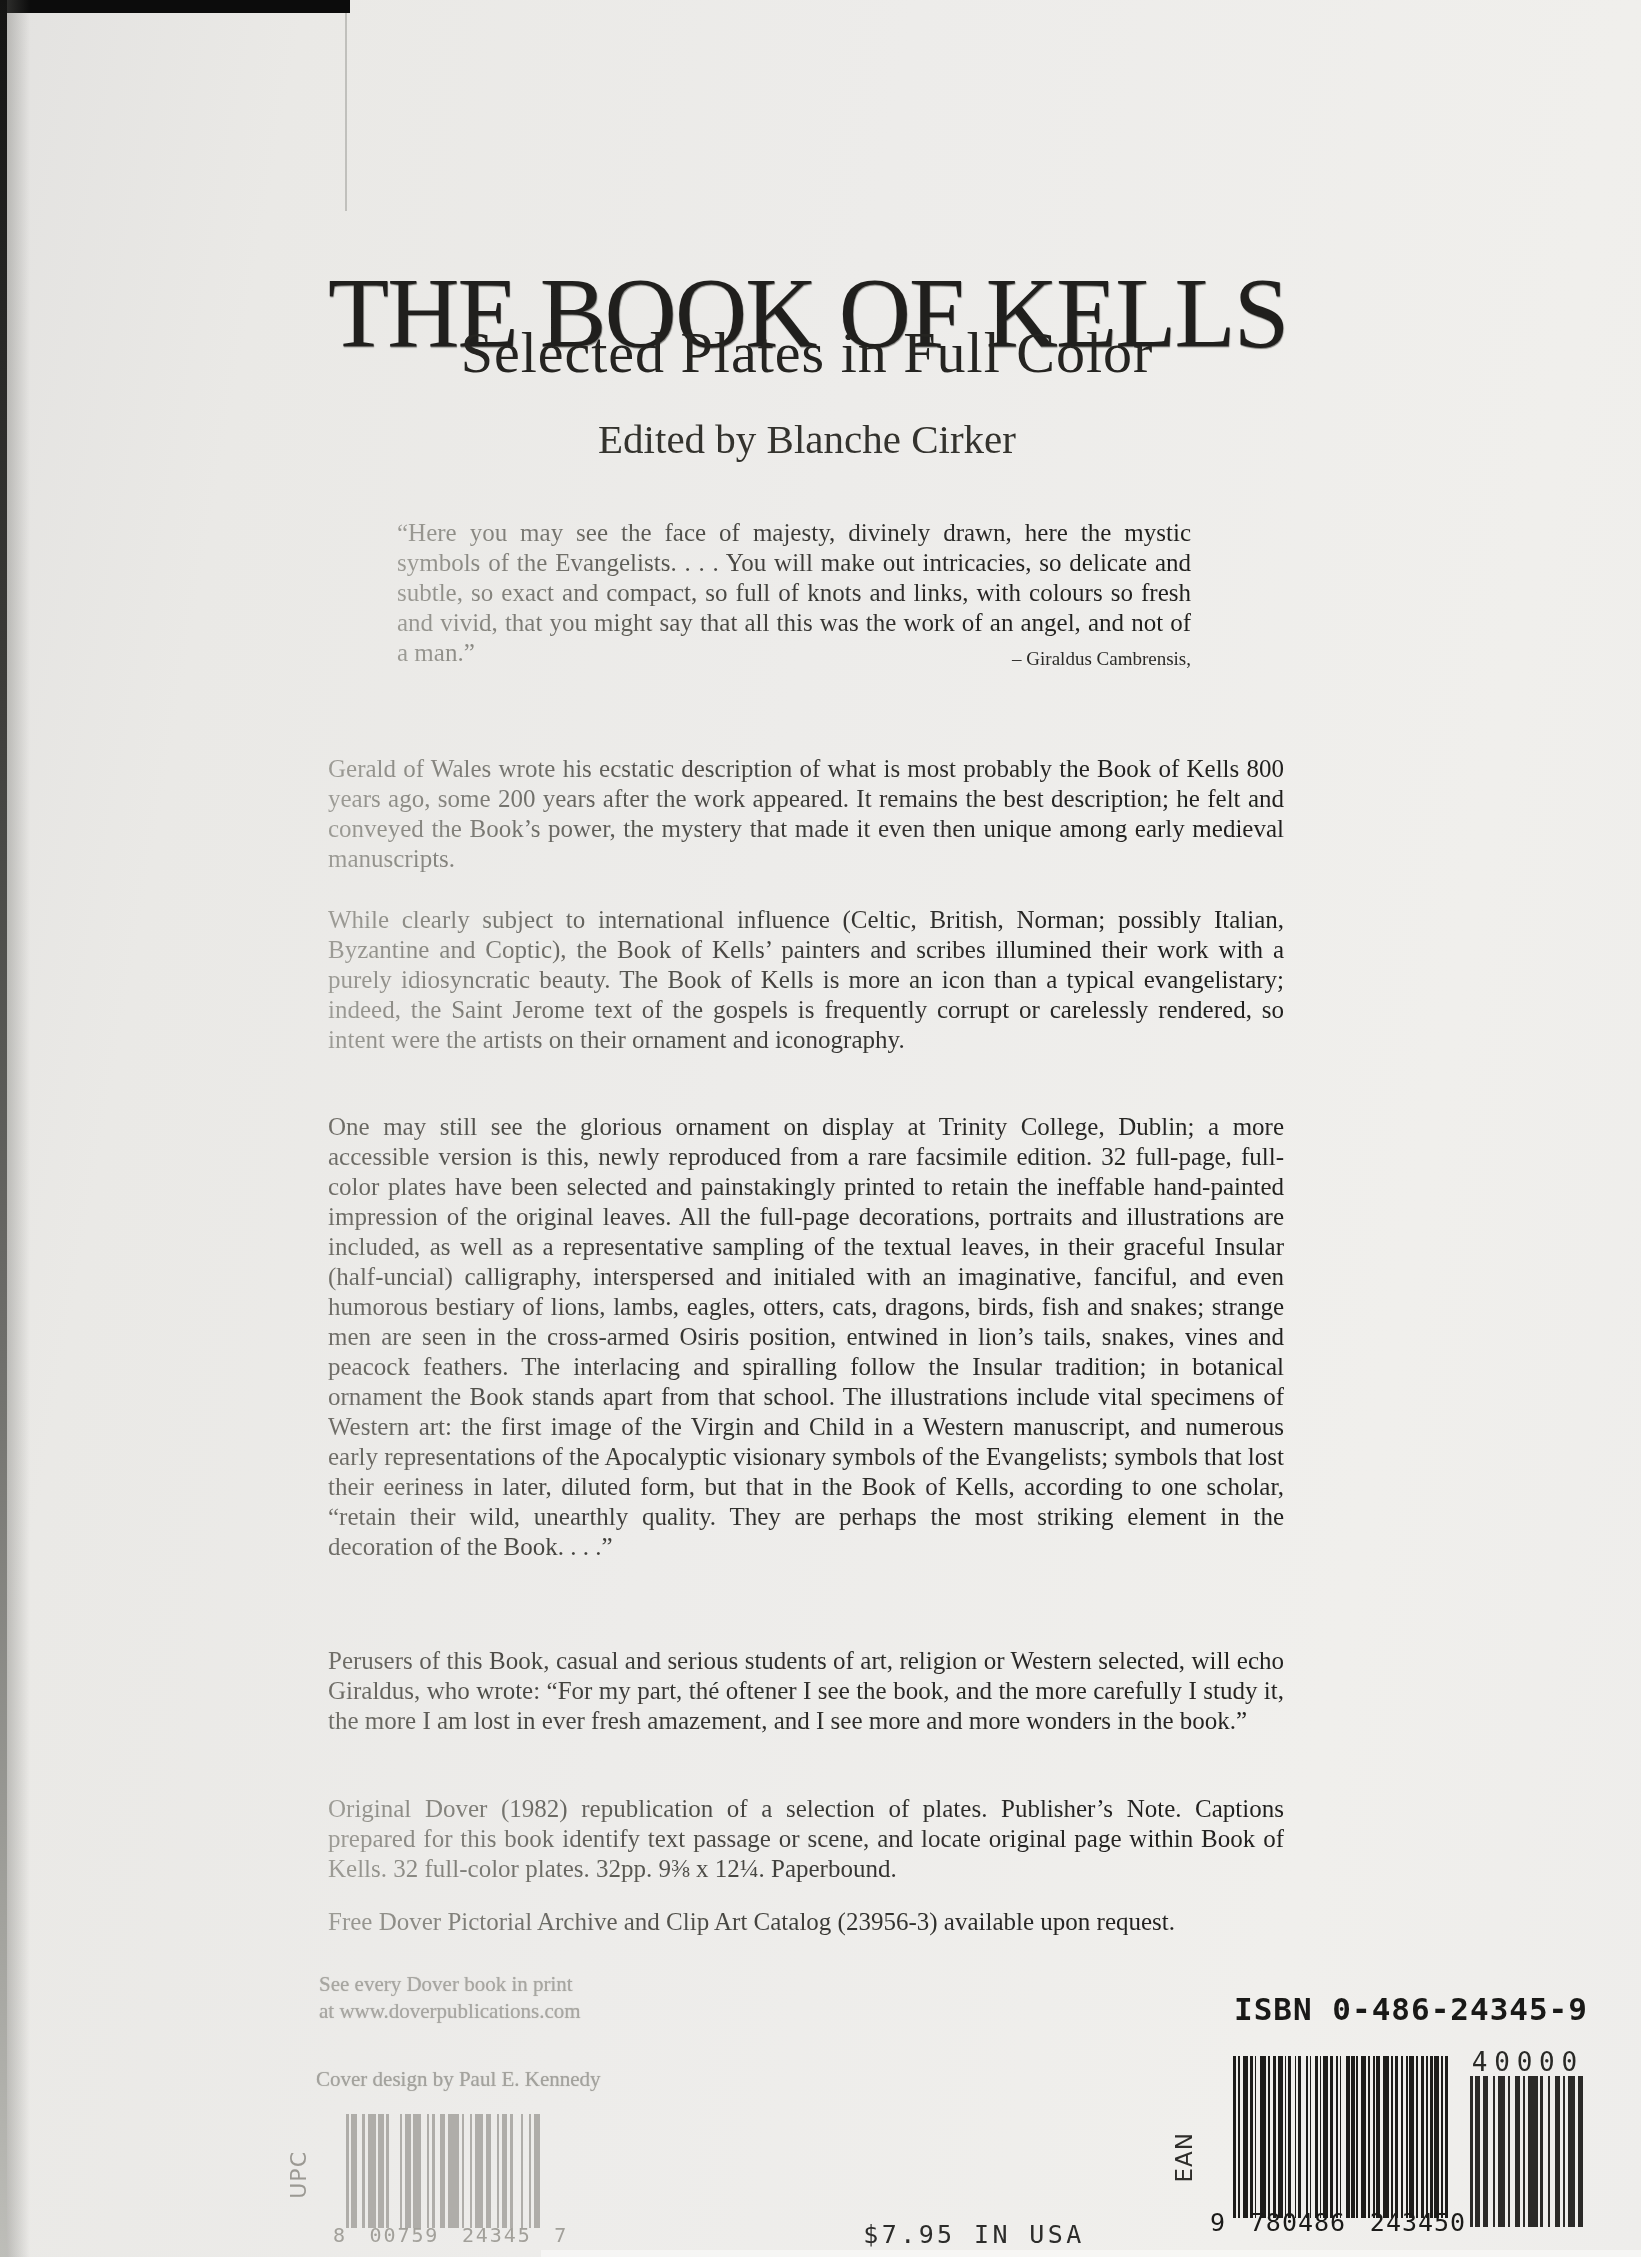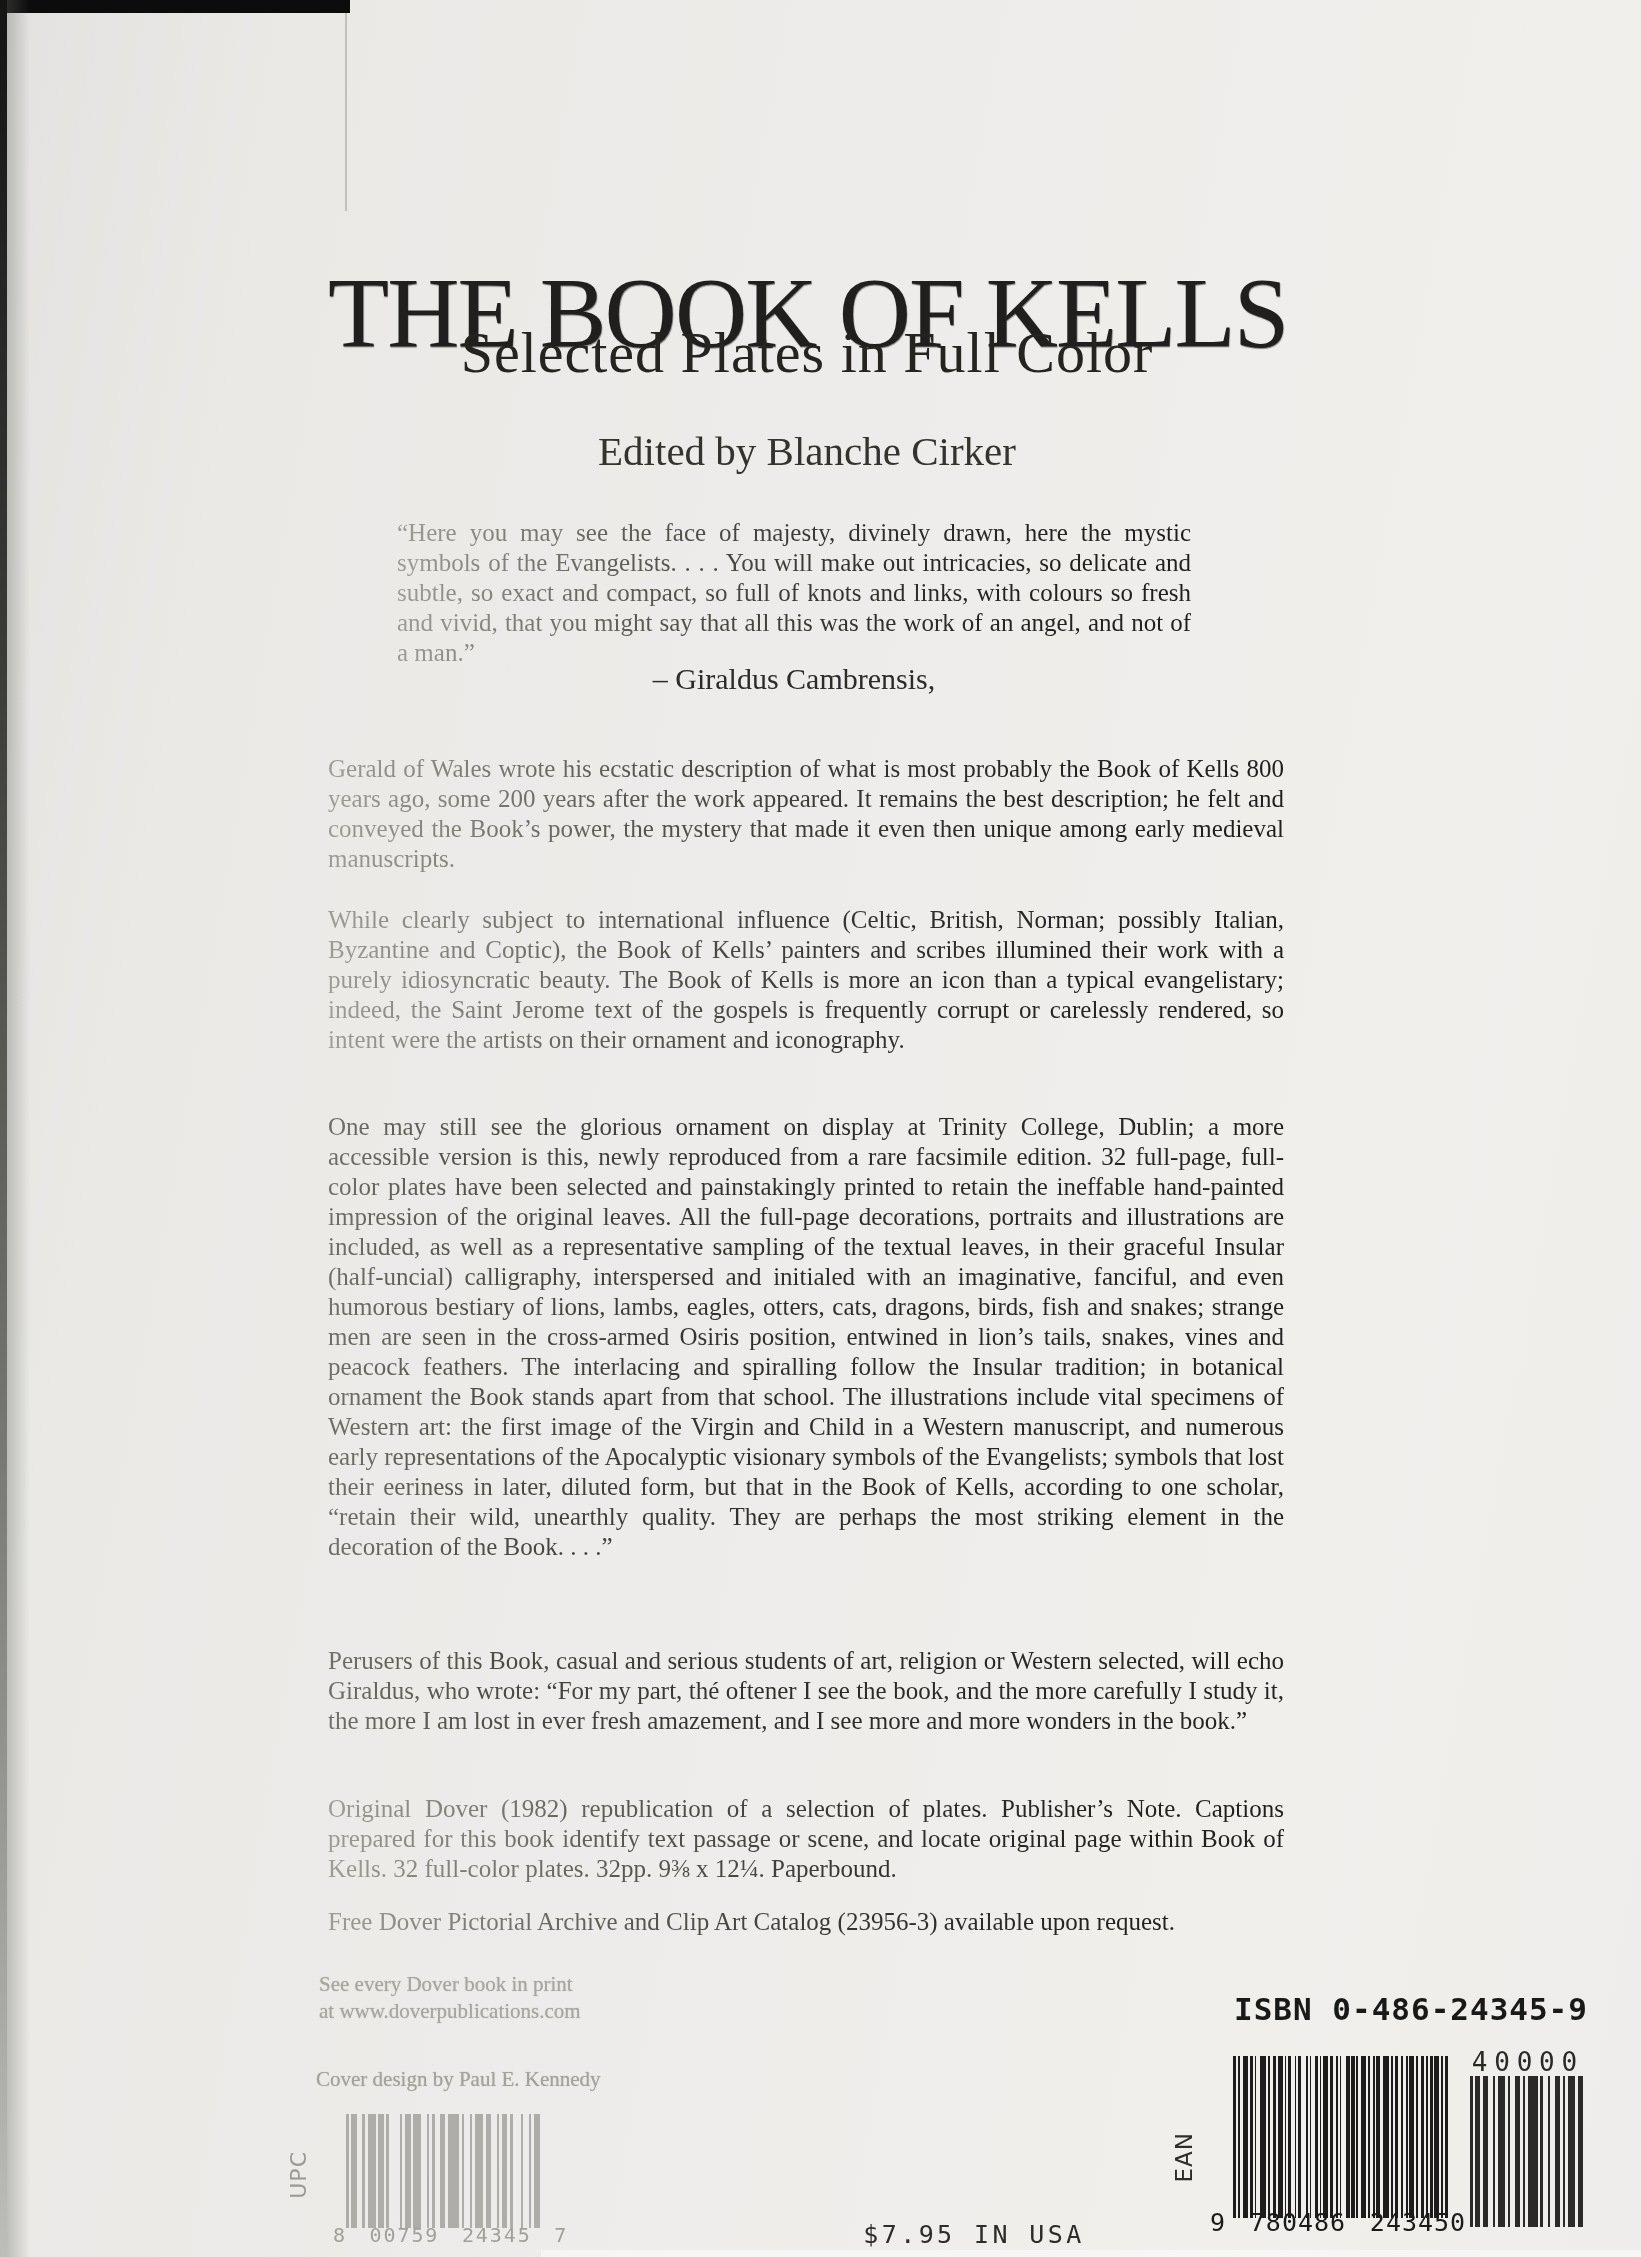--- a/index.html
+++ b/index.html
@@ -19,24 +19,24 @@
   .left-shadow{left:6.8px;top:0;width:23px;height:2257px;
     background:linear-gradient(90deg,rgba(105,105,100,.35),rgba(105,105,100,0));}
   .bottom-strip{left:541px;top:2250px;width:1101px;height:7.7px;background:rgba(252,252,250,.6);}
   
   .title{left:328px;top:239px;width:958px;text-align:center;font-size:100px;line-height:1.0;
     letter-spacing:-1.9px;color:#201f1d;white-space:nowrap;
     text-shadow:0.6px 0.6px 1px rgba(32,32,30,.55);margin-top:24px;}
   .subtitle{left:328px;top:324px;width:958px;text-align:center;font-size:58px;line-height:1.0;
     letter-spacing:1px;color:#252421;white-space:nowrap;font-family:Liberation Serif, serif;}
   .edited{left:328px;top:419px;width:958px;text-align:center;font-size:41px;line-height:1.0;
-    color:#34332e;white-space:nowrap;margin-top:12px;}
+    color:#34332e;white-space:nowrap;}
   
   .quote{left:397px;top:518px;width:794px;font-size:25px;line-height:30px;text-align:justify;color:#33322e;}
-  .attrib{left:397px;top:664px;width:794px;text-align:center;font-size:30px;line-height:30px;color:#2c2b28;}
+  .attrib{left:397px;top:644px;width:794px;text-align:right;font-size:19px;line-height:30px;color:#2c2b28;}
   .source{left:397px;top:699px;width:801px;text-align:right;font-size:25px;line-height:30px;color:#2c2b28;}
   .source .it{font-style:italic;}
   
   .para{left:328px;width:956px;font-size:25px;line-height:30px;text-align:justify;color:#31302c;}
   .single{text-align:left;}
   
   @supports (-webkit-background-clip: text){
     .fade-strong{
       background-image:linear-gradient(90deg,#9d9c96 0%,#84837d 12%,#575650 32%,#353431 55%,#242321 78%,#201f1d 100%);
       -webkit-background-clip:text;background-clip:text;color:transparent;}

